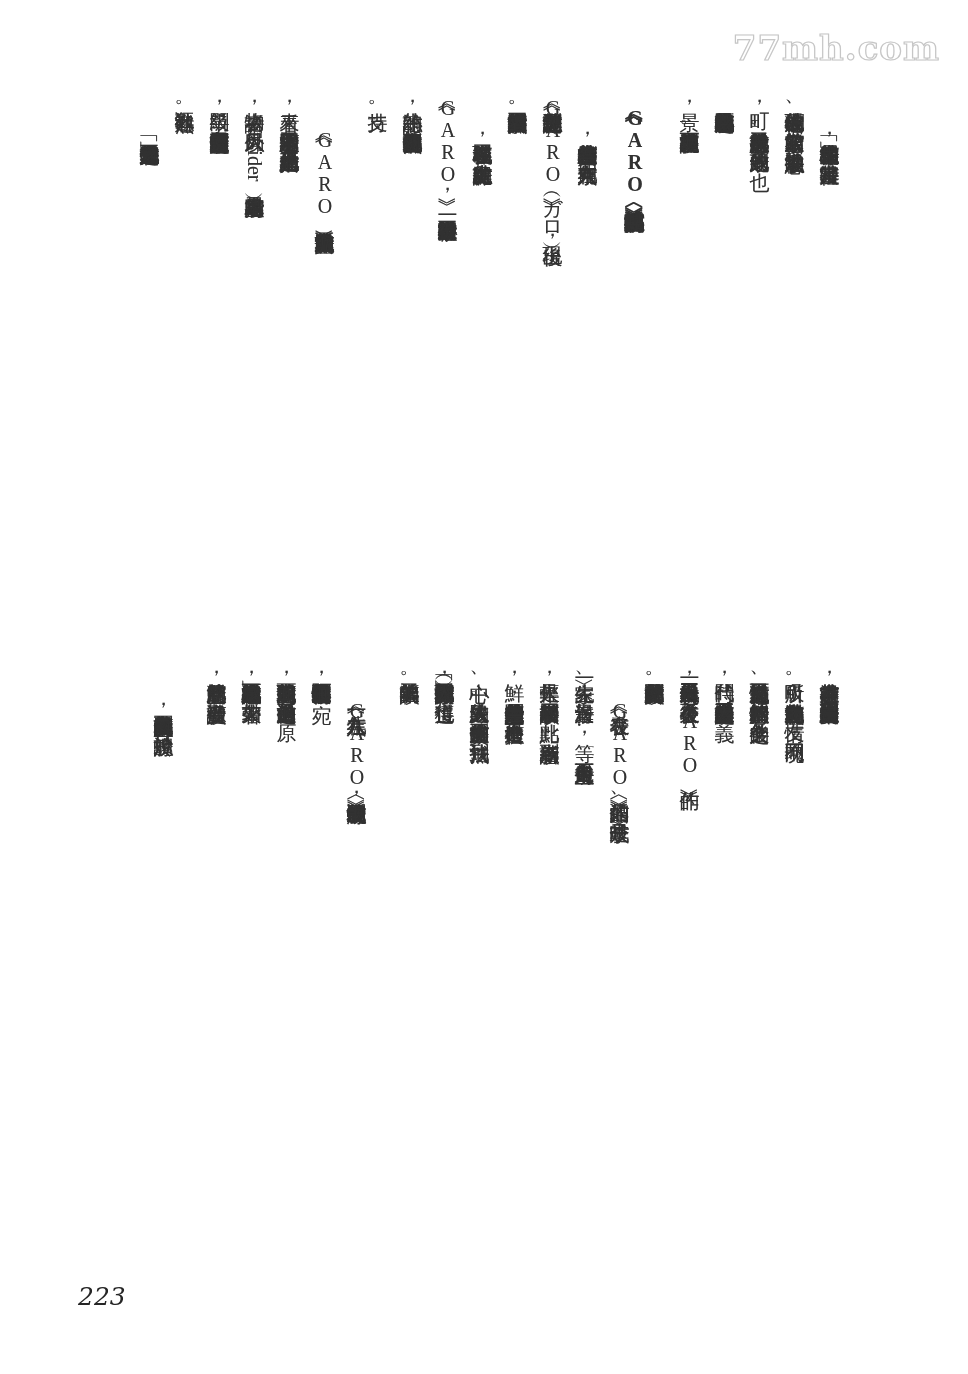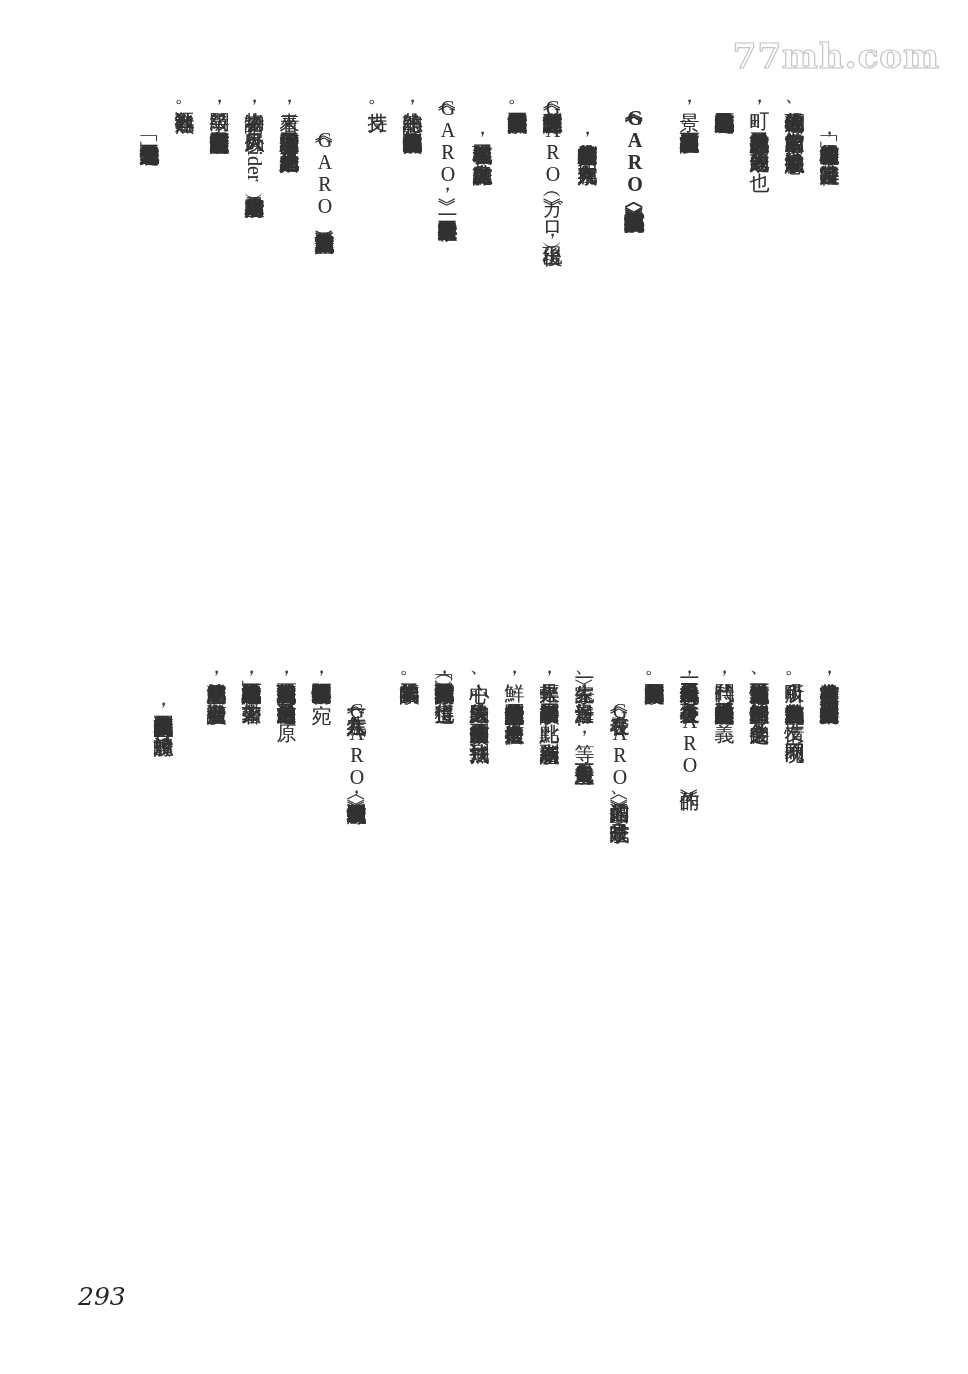--- a/index.html
+++ b/index.html
@@ -6,21 +6,21 @@
   .page {
     position: relative;
     width: 968px;
     height: 1374px;
     background: #ffffff;
     overflow: hidden;
     font-family: "Liberation Serif", "DejaVu Serif", serif;
   }
   .watermark {
     position: absolute;
-    top: 36px;
+    top: 28px;
     right: 28px;
     font-family: "DejaVu Serif", serif;
     font-size: 34px;
     font-weight: bold;
     letter-spacing: 1px;
     color: #ffffff;
     -webkit-text-stroke: 1.2px #c6c6c6;
     text-shadow: 0 0 1px #d4d4d4;
   }
   .vblock {
@@ -97,14 +97,14 @@
       <div class="col">好工作（亦卽現代所謂「打工族」）的年輕人，這也獲得</div>
       <div class="col">了年輕讀者的共鳴。</div>
       <div class="col indent gap">一九六八年在《<span class="upright">GARO</span>》增刊號發表的〈螺旋式〉中，</div>
       <div class="col">在海邊被水母刺傷的男性爲求醫來到陌生的小鎮徘徊，宛</div>
       <div class="col">如夢境的超現實般的畫面，是之前的漫畫不曾見過的，「原</div>
       <div class="col">來漫畫能夠如此描繪出人內心的不可思議感」，夾帶著如</div>
       <div class="col">此新鮮震驚的感受，廣受讀者歡迎。</div>
       <div class="col indent gap">至今仍受到許多讀者愛戴的義春人氣，可說始於〈螺</div>
     </div>
 
-  <div class="page-number">293</div>
+  <div class="page-number">223</div>
 </div>
 
 </body></html>

